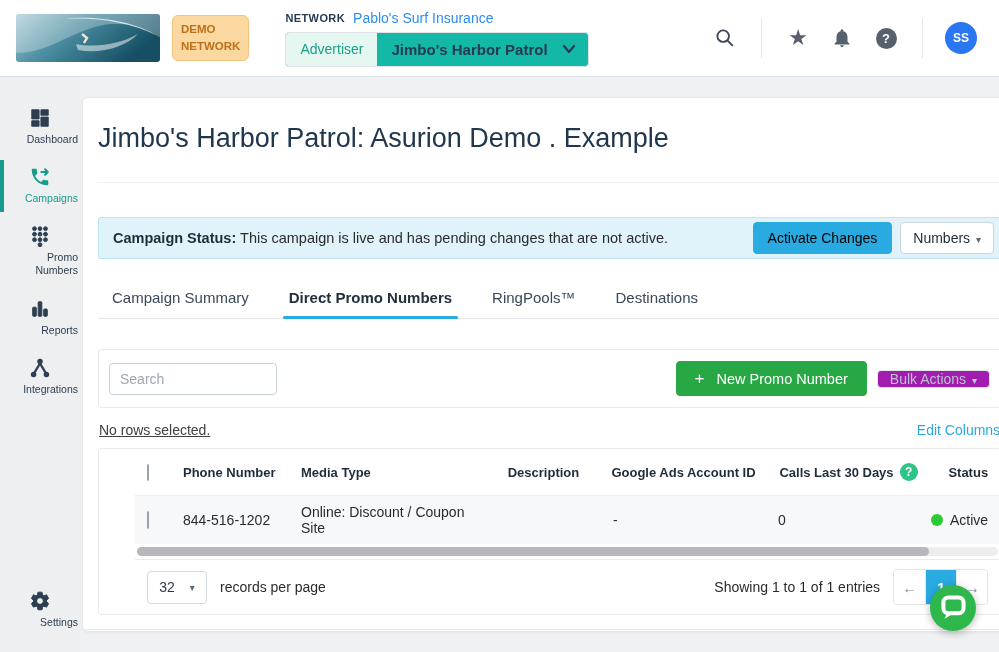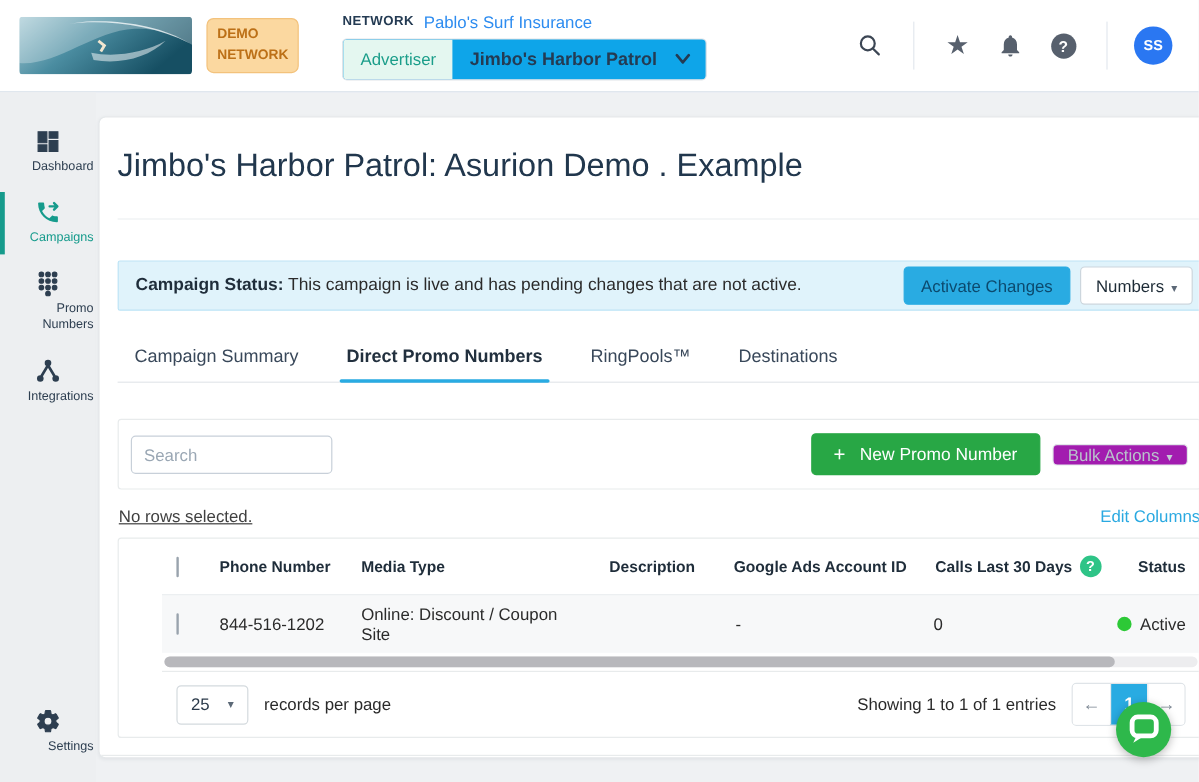--- a/index.html
+++ b/index.html
@@ -20,21 +20,21 @@
   .demo-badge {
     margin-left: 12px; background: #fbd8a0; border: 1px solid #f3c27c; border-radius: 6px;
     padding: 5px 8px; color: #bc7017; font-weight: bold; font-size: 11.5px; line-height: 1.45;
   }
   .net-adv { margin-left: 36px; }
   .net-row { display: flex; align-items: center; gap: 8px; margin-bottom: 6px; }
   .net-label { font-size: 11px; font-weight: bold; letter-spacing: .4px; color: #243b53; }
   .net-link { font-size: 14px; color: #2d8cf0; text-decoration: none; cursor: pointer; }
   .adv-select {
     display: inline-flex; align-items: stretch; border: 1px solid #dfe3e8; border-radius: 4px;
-    background: #0ea5e9; overflow: hidden; cursor: pointer; min-width: 256px;
+    background: #14b8a6; overflow: hidden; cursor: pointer; min-width: 256px;
   }
   .adv-label { background: #e4f7f0; color: #1b9e8a; font-size: 14px; padding: 8px 14px; display: flex; align-items: center; }
   .adv-value { font-size: 15px; font-weight: bold; color: #243b53; padding: 8px 14px; display: flex; align-items: center; }
   .adv-chevron { display: flex; align-items: center; padding-right: 12px; margin-left: auto; }
   .topbar-right { margin-left: auto; display: flex; align-items: center; }
   .tb-icon { width: 24px; height: 24px; display: flex; align-items: center; justify-content: center; cursor: pointer; margin: 0 10px; }
   .tb-divider { width: 1px; height: 40px; background: #e3e8ee; margin: 0 14px; }
   .star-glyph { font-size: 22px; color: #57606d; line-height: 1; }
   .help-circle {
     width: 21px; height: 21px; border-radius: 50%; background: #57606d; color: #fff;
@@ -69,21 +69,21 @@
   .page-title { font-size: 27px; font-weight: 500; color: #21374d; margin-top: 25px; }
   .title-rule { border: none; border-top: 1px solid #edf0f2; margin-top: 28px; }
   .status-bar {
     margin-top: 34px; background: #e0f3fb; border: 1px solid #bde4f6; border-radius: 2px;
     display: flex; align-items: center; padding: 4px 6px 4px 14px; min-height: 38px;
   }
   .status-text { font-size: 14.5px; color: #2b2b2b; }
   .status-text b { color: #1f2d3a; }
   .status-actions { margin-left: auto; display: flex; align-items: center; gap: 8px; }
   .btn-activate {
-    background: #29abe2; color: #0c4a6e; border: 1px solid #29abe2; border-radius: 4px;
+    background: #29abe2; color: #000000; border: 1px solid #29abe2; border-radius: 4px;
     font-size: 14px; padding: 7px 14px; cursor: pointer; font-family: inherit;
   }
   .btn-actions {
     background: #fff; color: #1d2b36; border: 1px solid #ccd6dd; border-radius: 4px;
     font-size: 14px; padding: 7px 12px; cursor: pointer; font-family: inherit;
   }
   .caret { font-size: 10px; color: #5c6977; margin-left: 6px; }
   
   .tabs { display: flex; gap: 36px; margin-top: 24px; border-bottom: 1px solid #e3e7ea; padding: 0 12px; }
   .tab { font-size: 15px; color: #39485a; padding: 6px 2px 12px; cursor: pointer; position: relative; }
@@ -260,20 +260,30 @@
             <circle cx="6" cy="10" r="2.1"></circle>
             <circle cx="12" cy="10" r="2.1"></circle>
             <circle cx="18" cy="10" r="2.1"></circle>
             <circle cx="6" cy="16" r="2.1"></circle>
             <circle cx="12" cy="16" r="2.1"></circle>
             <circle cx="18" cy="16" r="2.1"></circle>
             <circle cx="12" cy="21.5" r="2.1"></circle>
           </svg>
       </span>
       <span>Promo Numbers</span>
+    </div>
+    <div class="side-item">
+      <span class="s-icon">
+        <svg width="22" height="22" viewBox="0 0 24 24" stroke="none">
+            <rect x="4" y="10" width="4" height="10" rx="1"></rect>
+            <rect x="10" y="4" width="4" height="16" rx="1"></rect>
+            <rect x="16" y="12" width="4" height="8" rx="1"></rect>
+          </svg>
+      </span>
+      <span>Reports</span>
     </div>
     <div class="side-item">
       <span class="s-icon">
         <svg width="22" height="22" viewBox="0 0 24 24">
             <circle cx="12" cy="5" r="3" stroke="none"></circle>
             <circle cx="5" cy="19" r="3" stroke="none"></circle>
             <circle cx="19" cy="19" r="3" stroke="none"></circle>
             <path d="M12 7 L6 17 M12 7 L18 17" fill="none" stroke-width="2.4"></path>
           </svg>
       </span>
@@ -351,21 +361,21 @@
           <span class="col-status"><span class="status-cell">
                 <span class="dot"></span>
                 <span>Active</span>
               </span></span>
         </div>
         <div class="hscroll">
           <div class="hscroll-thumb"></div>
         </div>
         <div class="pagi-row">
           <span class="pp-select">
-              <span>25</span>
+              <span>32</span>
               <span class="caret">▾</span>
             </span>
           <span class="pp-label">records per page</span>
           <span class="pagi-right">
             <span class="showing">Showing 1 to 1 of 1 entries</span>
             <span class="pager">
               <span class="p-cell">←</span>
               <span class="p-cell active">1</span>
               <span class="p-cell">→</span>
             </span>

